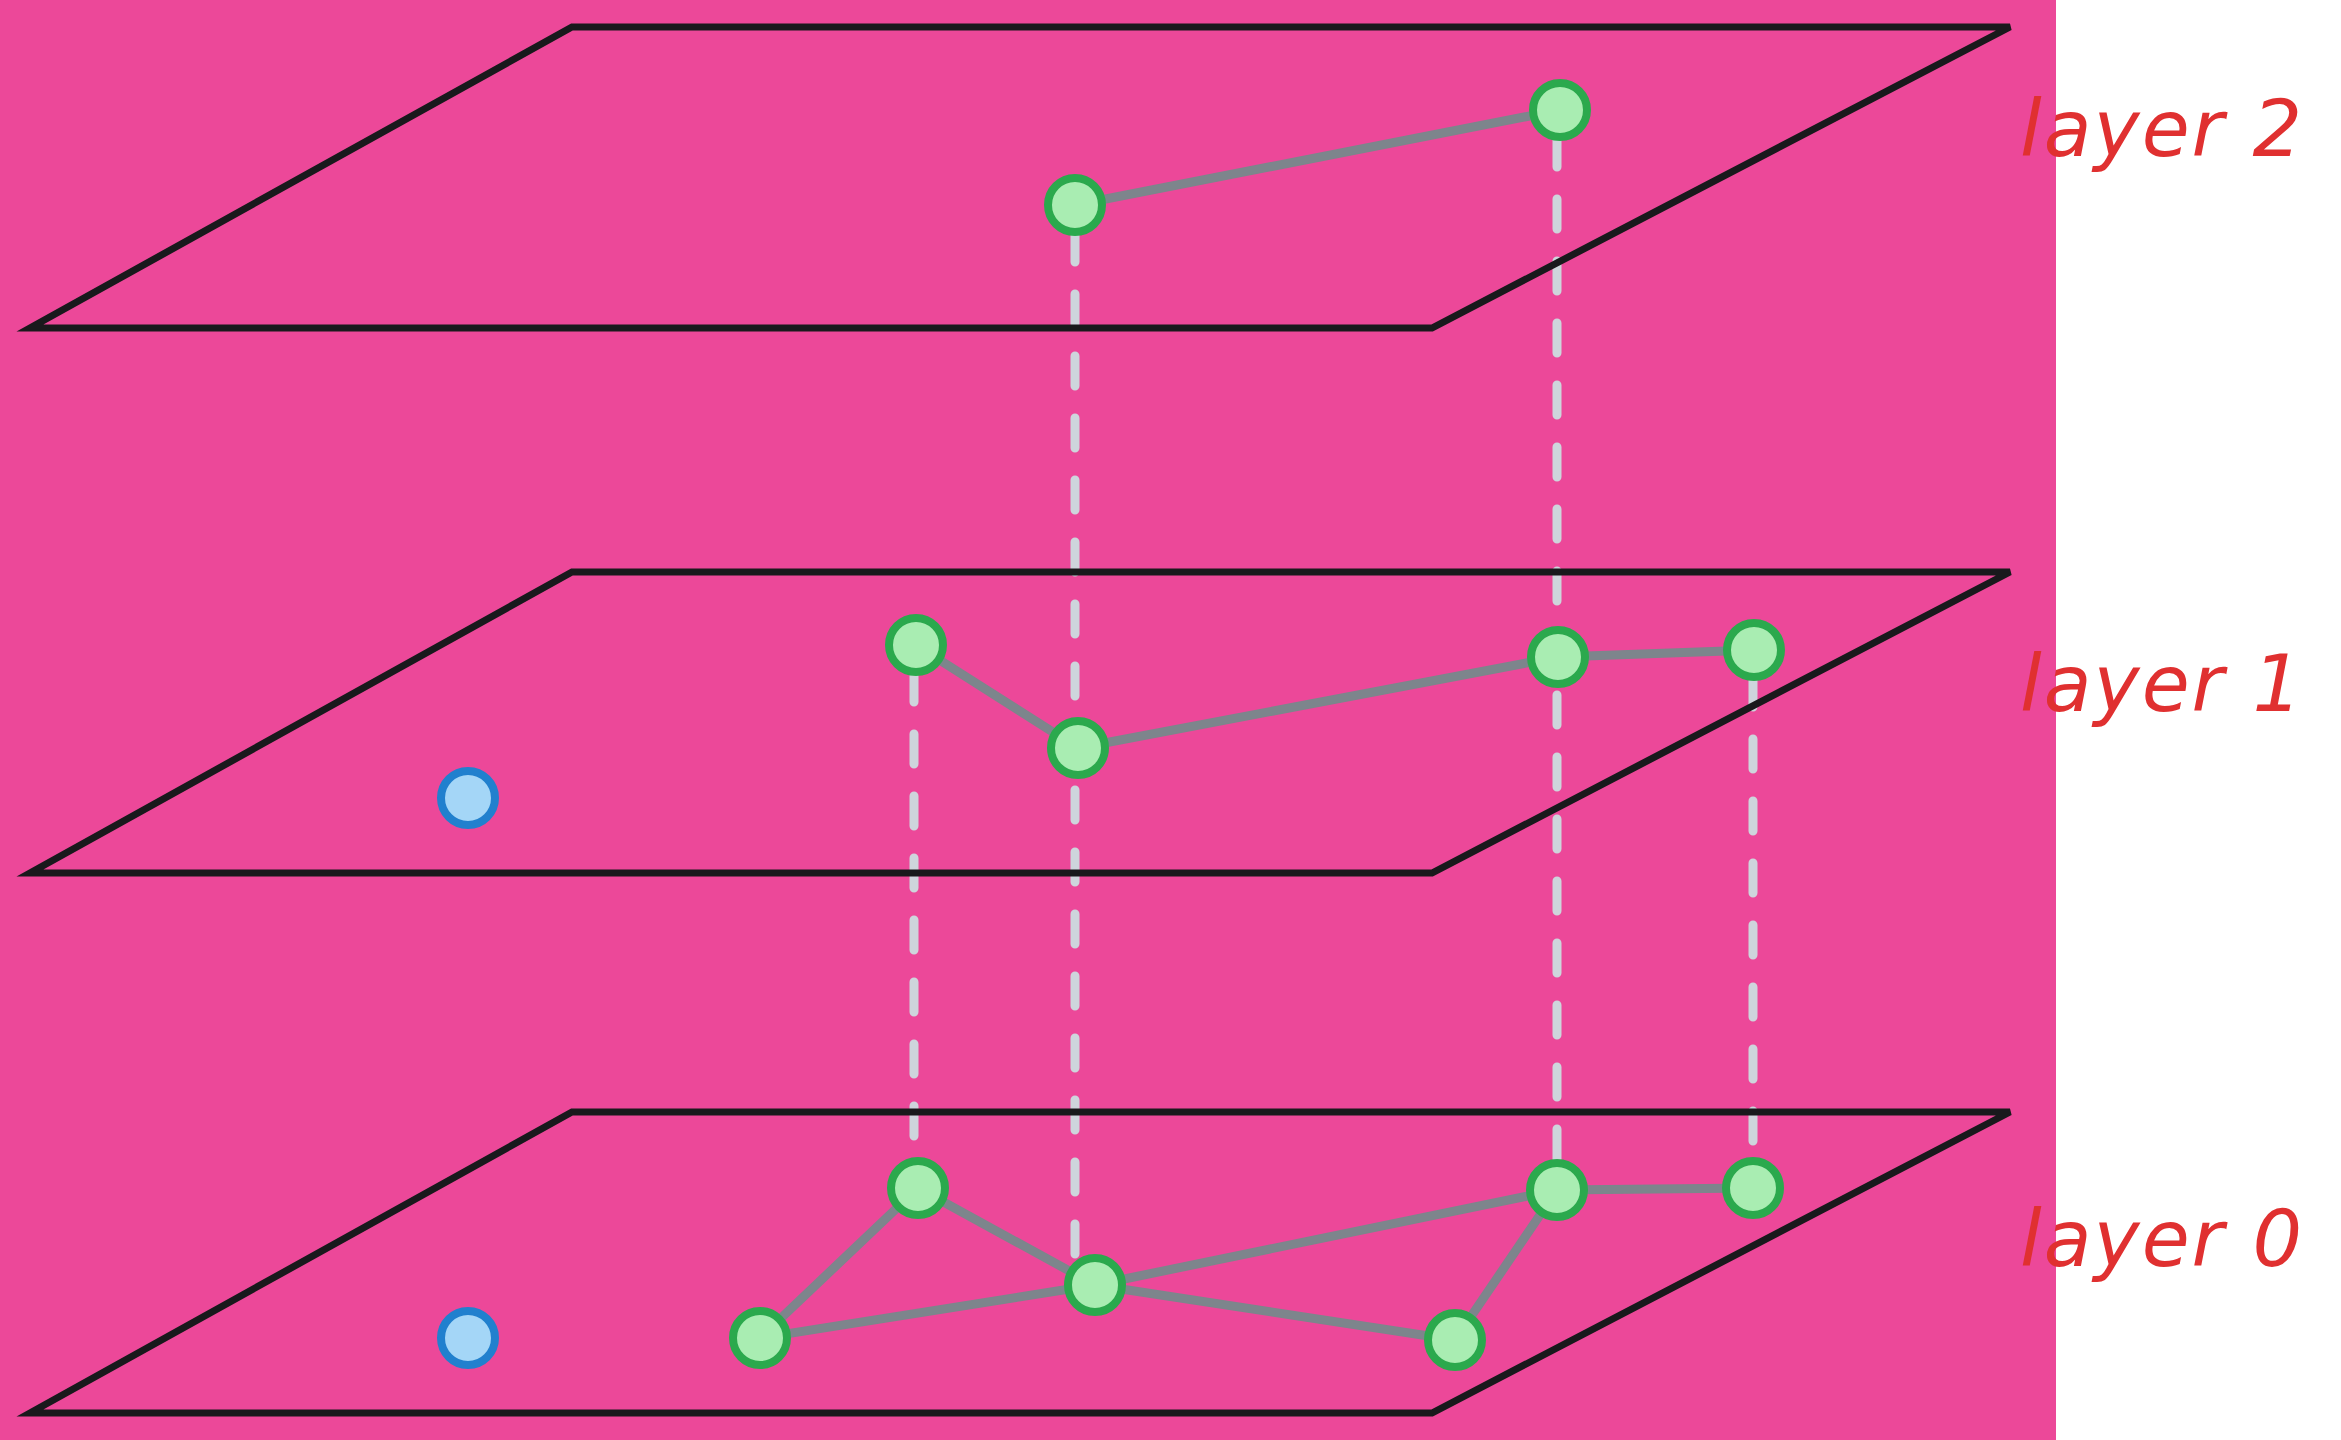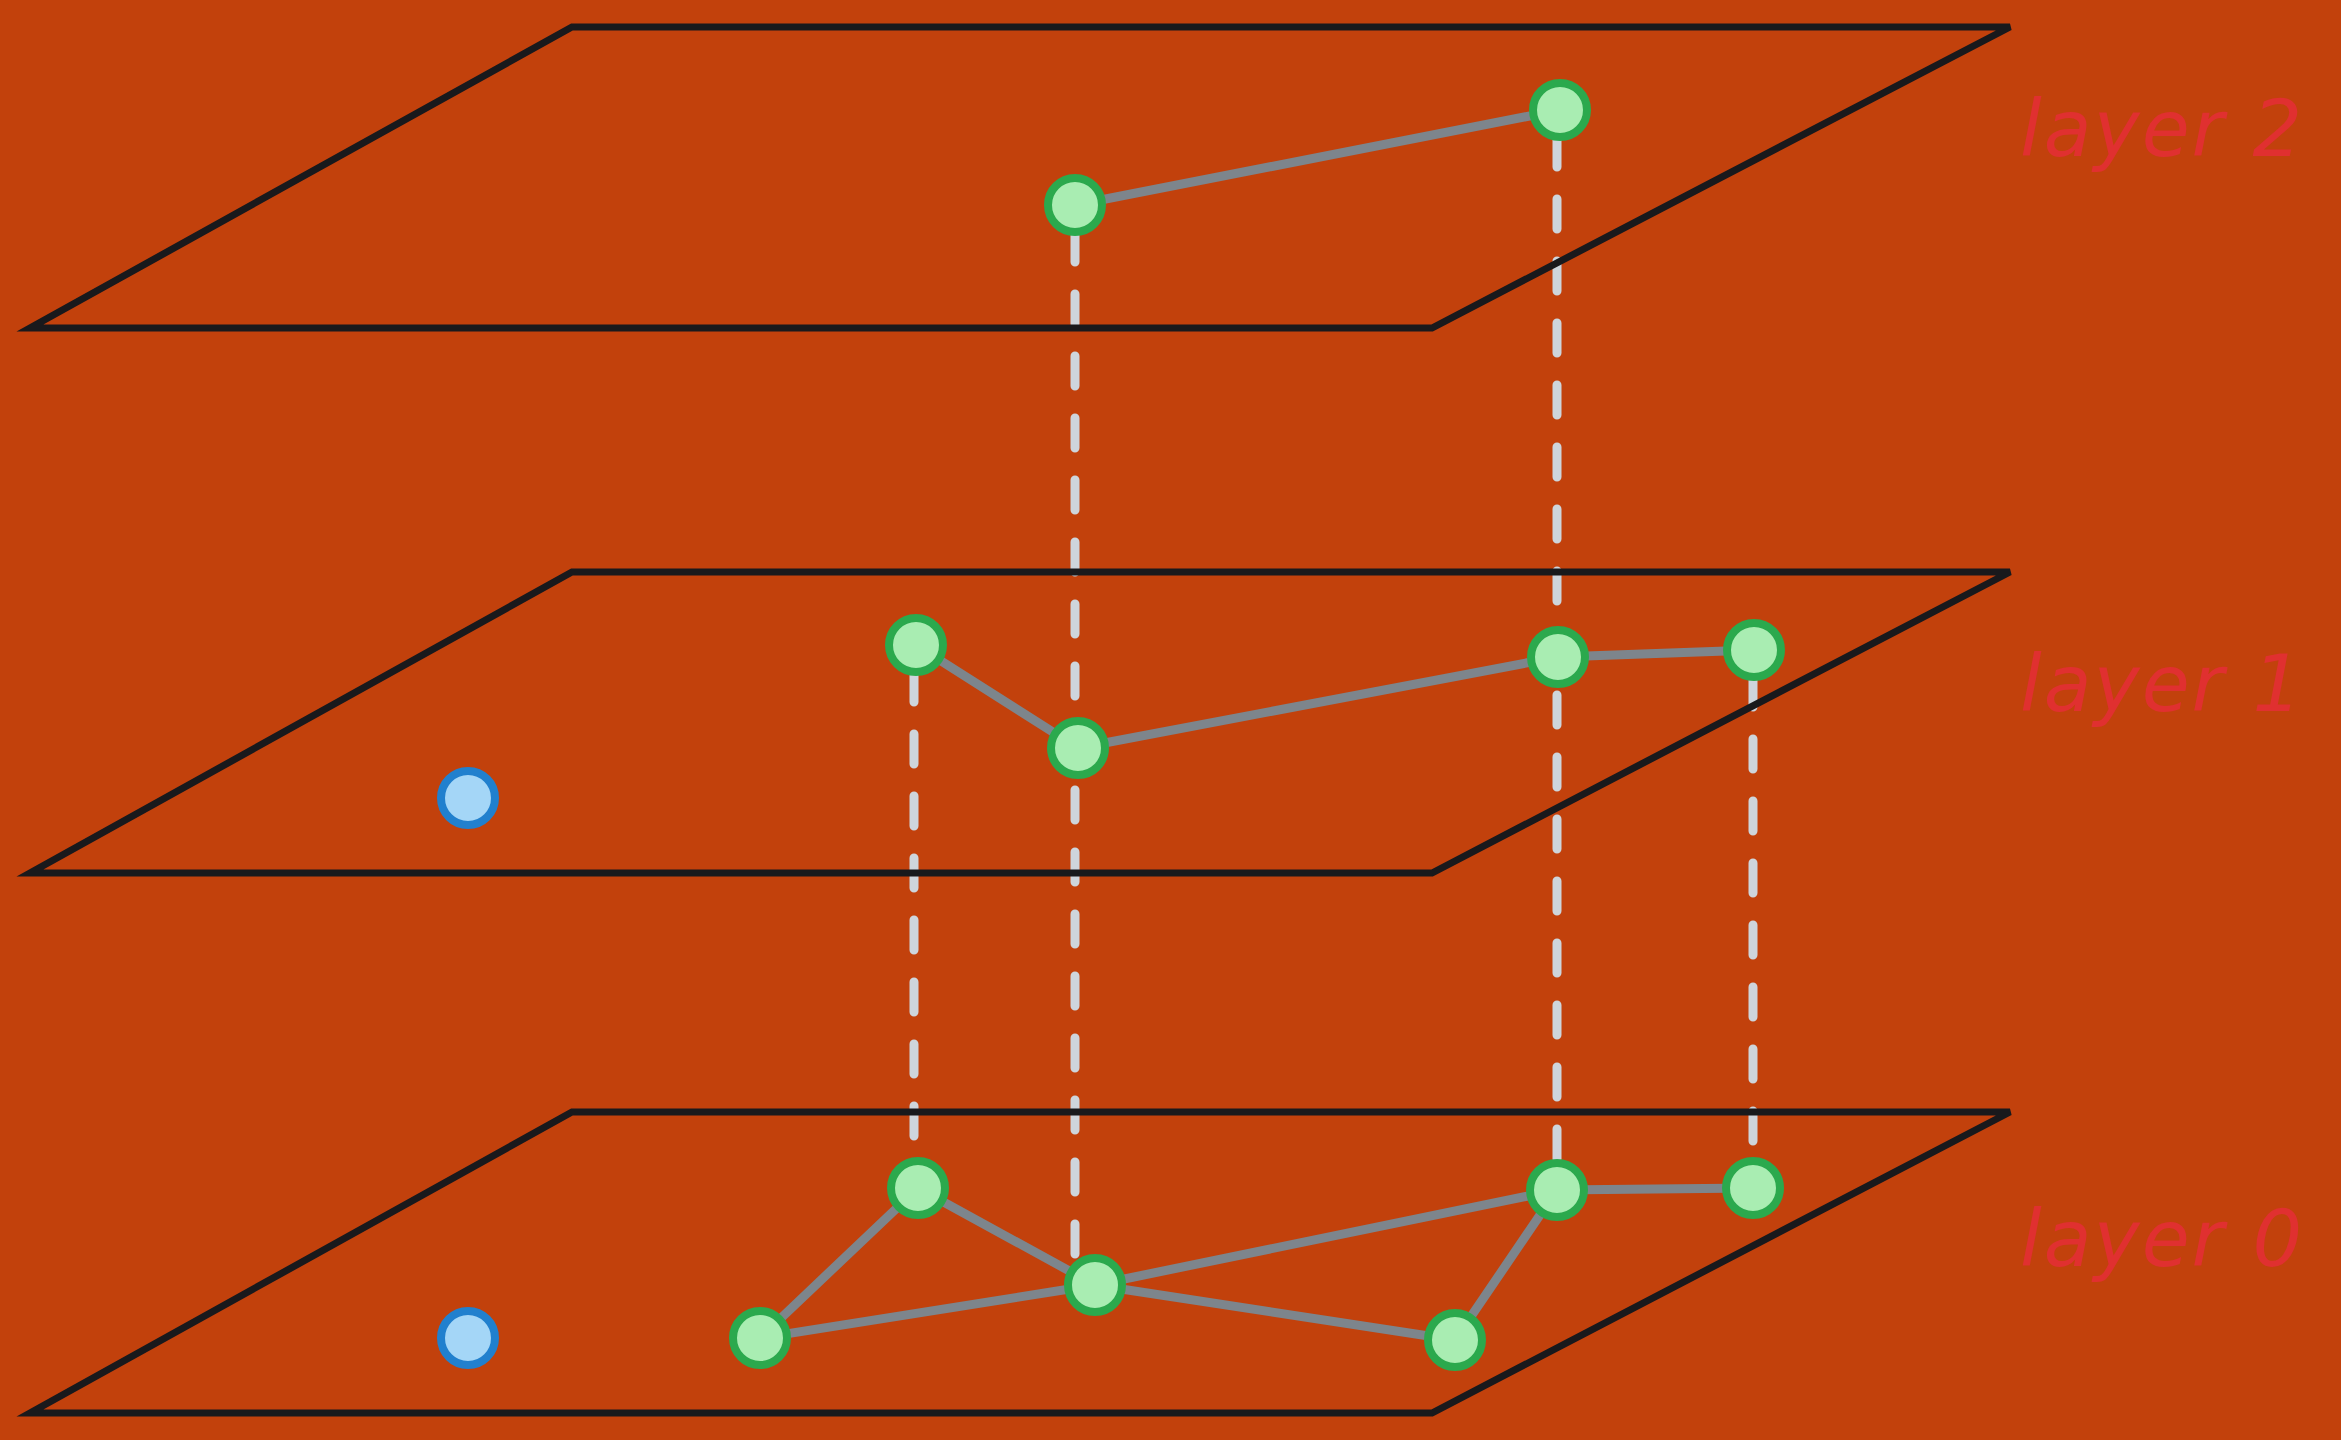--- a/index.html
+++ b/index.html
@@ -8,23 +8,23 @@
     background: #ffffff;
   }
   body {
     width: 2341px;
     height: 1440px;
     overflow: hidden;
     font-family: "Liberation Sans", sans-serif;
   }
   #stage {
     position: relative;
-    width: 2341px;
+    width: 2056px;
     height: 1440px;
-    background: #c2410c;
+    background: #ec4899;
     text-decoration: underline;
   }
   #diagram {
     position: absolute;
     inset: 0;
     width: 2341px;
     height: 1440px;
   }
   .plane-outline {
     fill: none;

